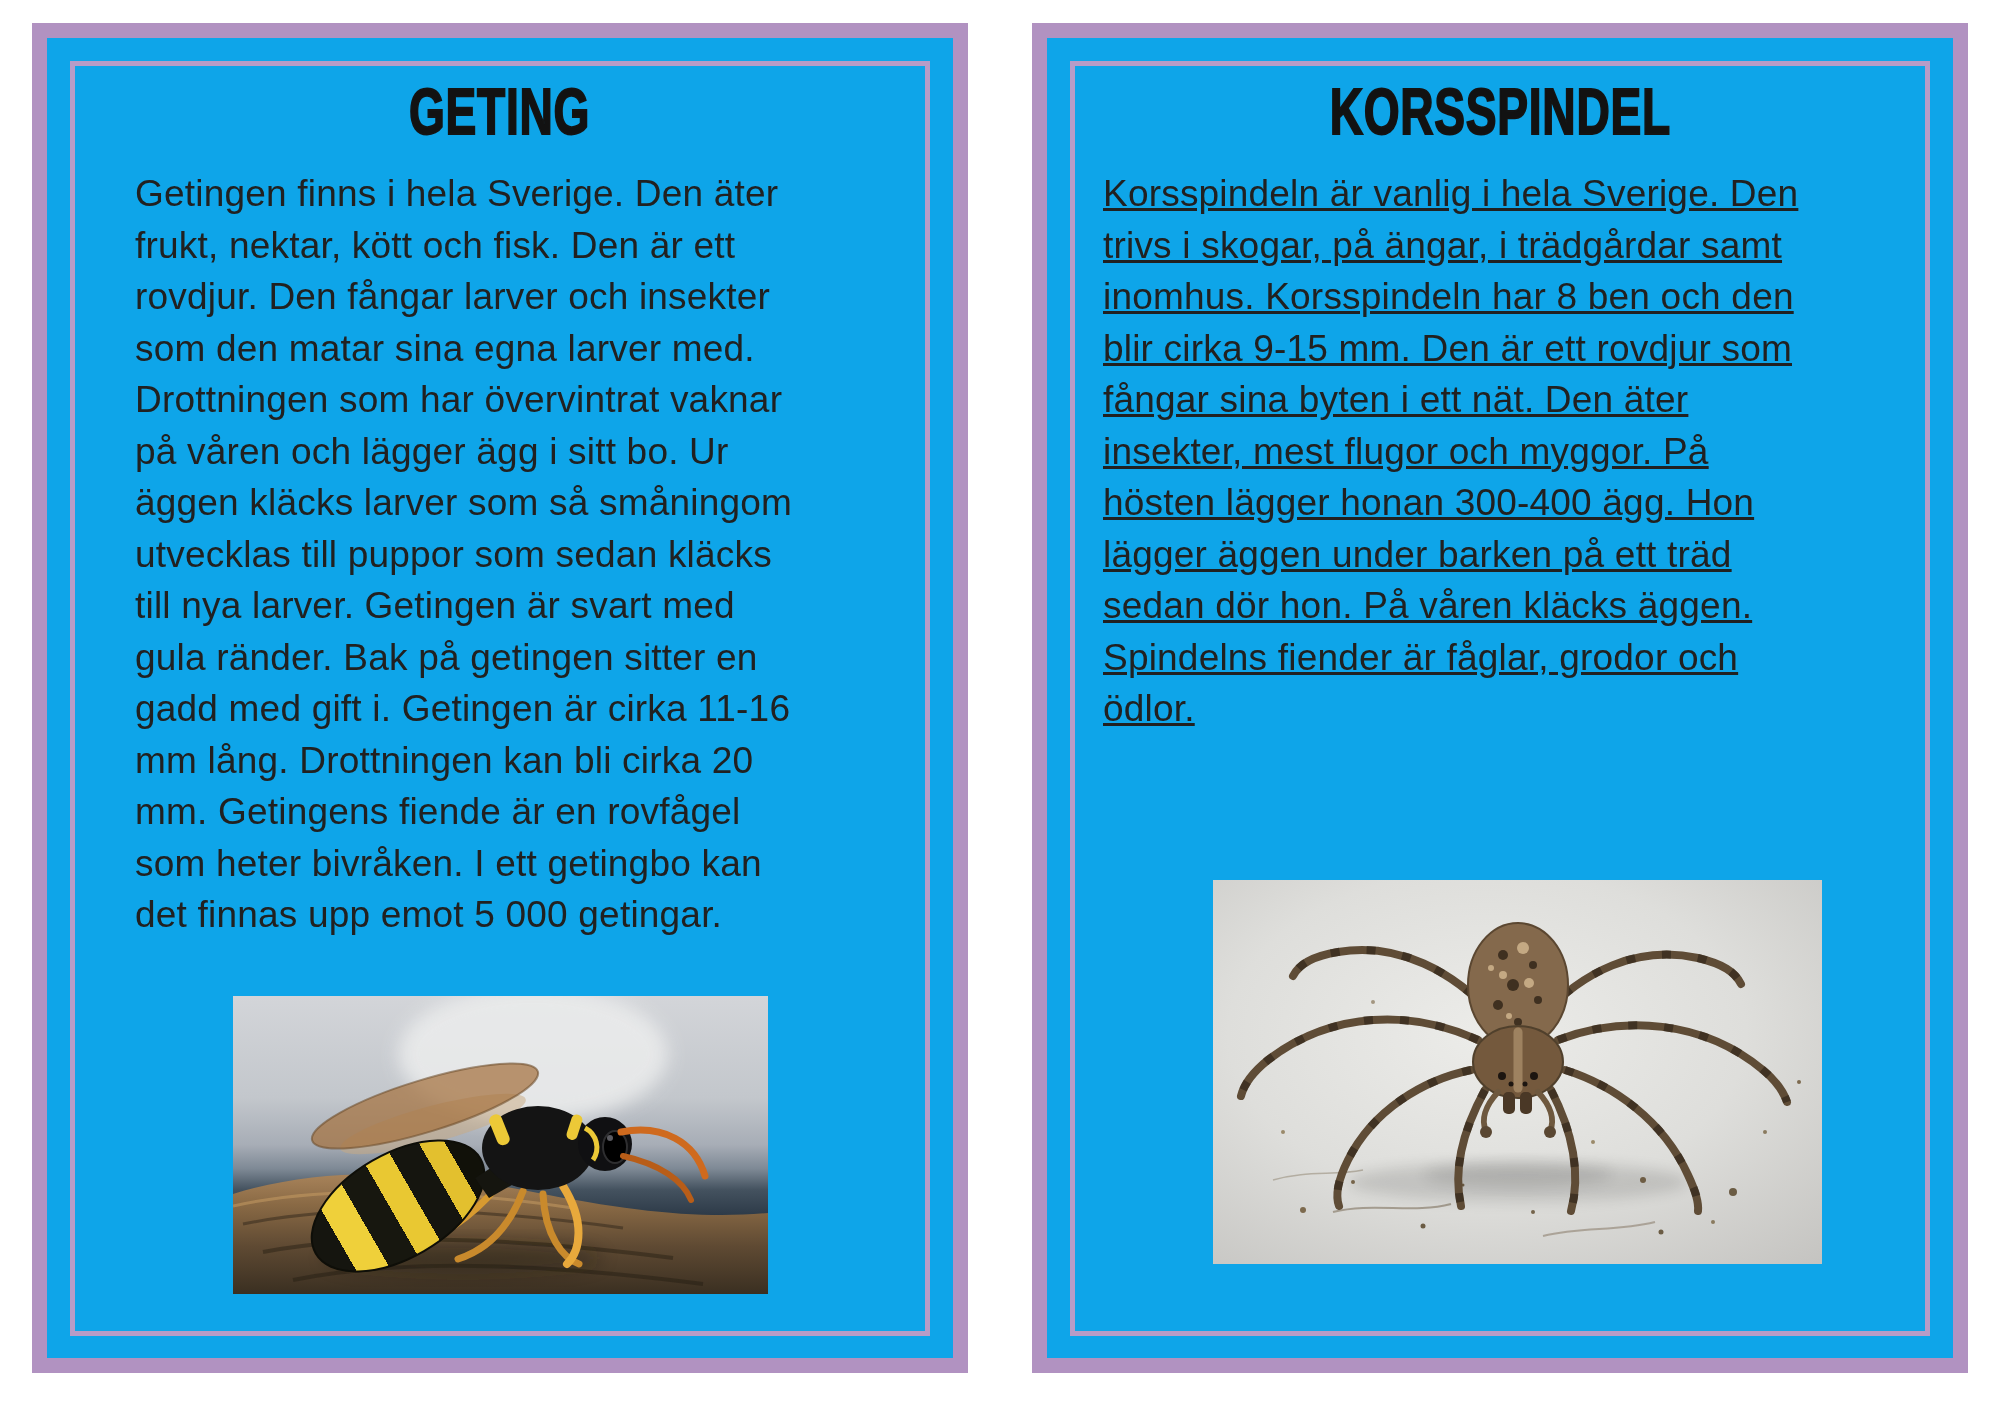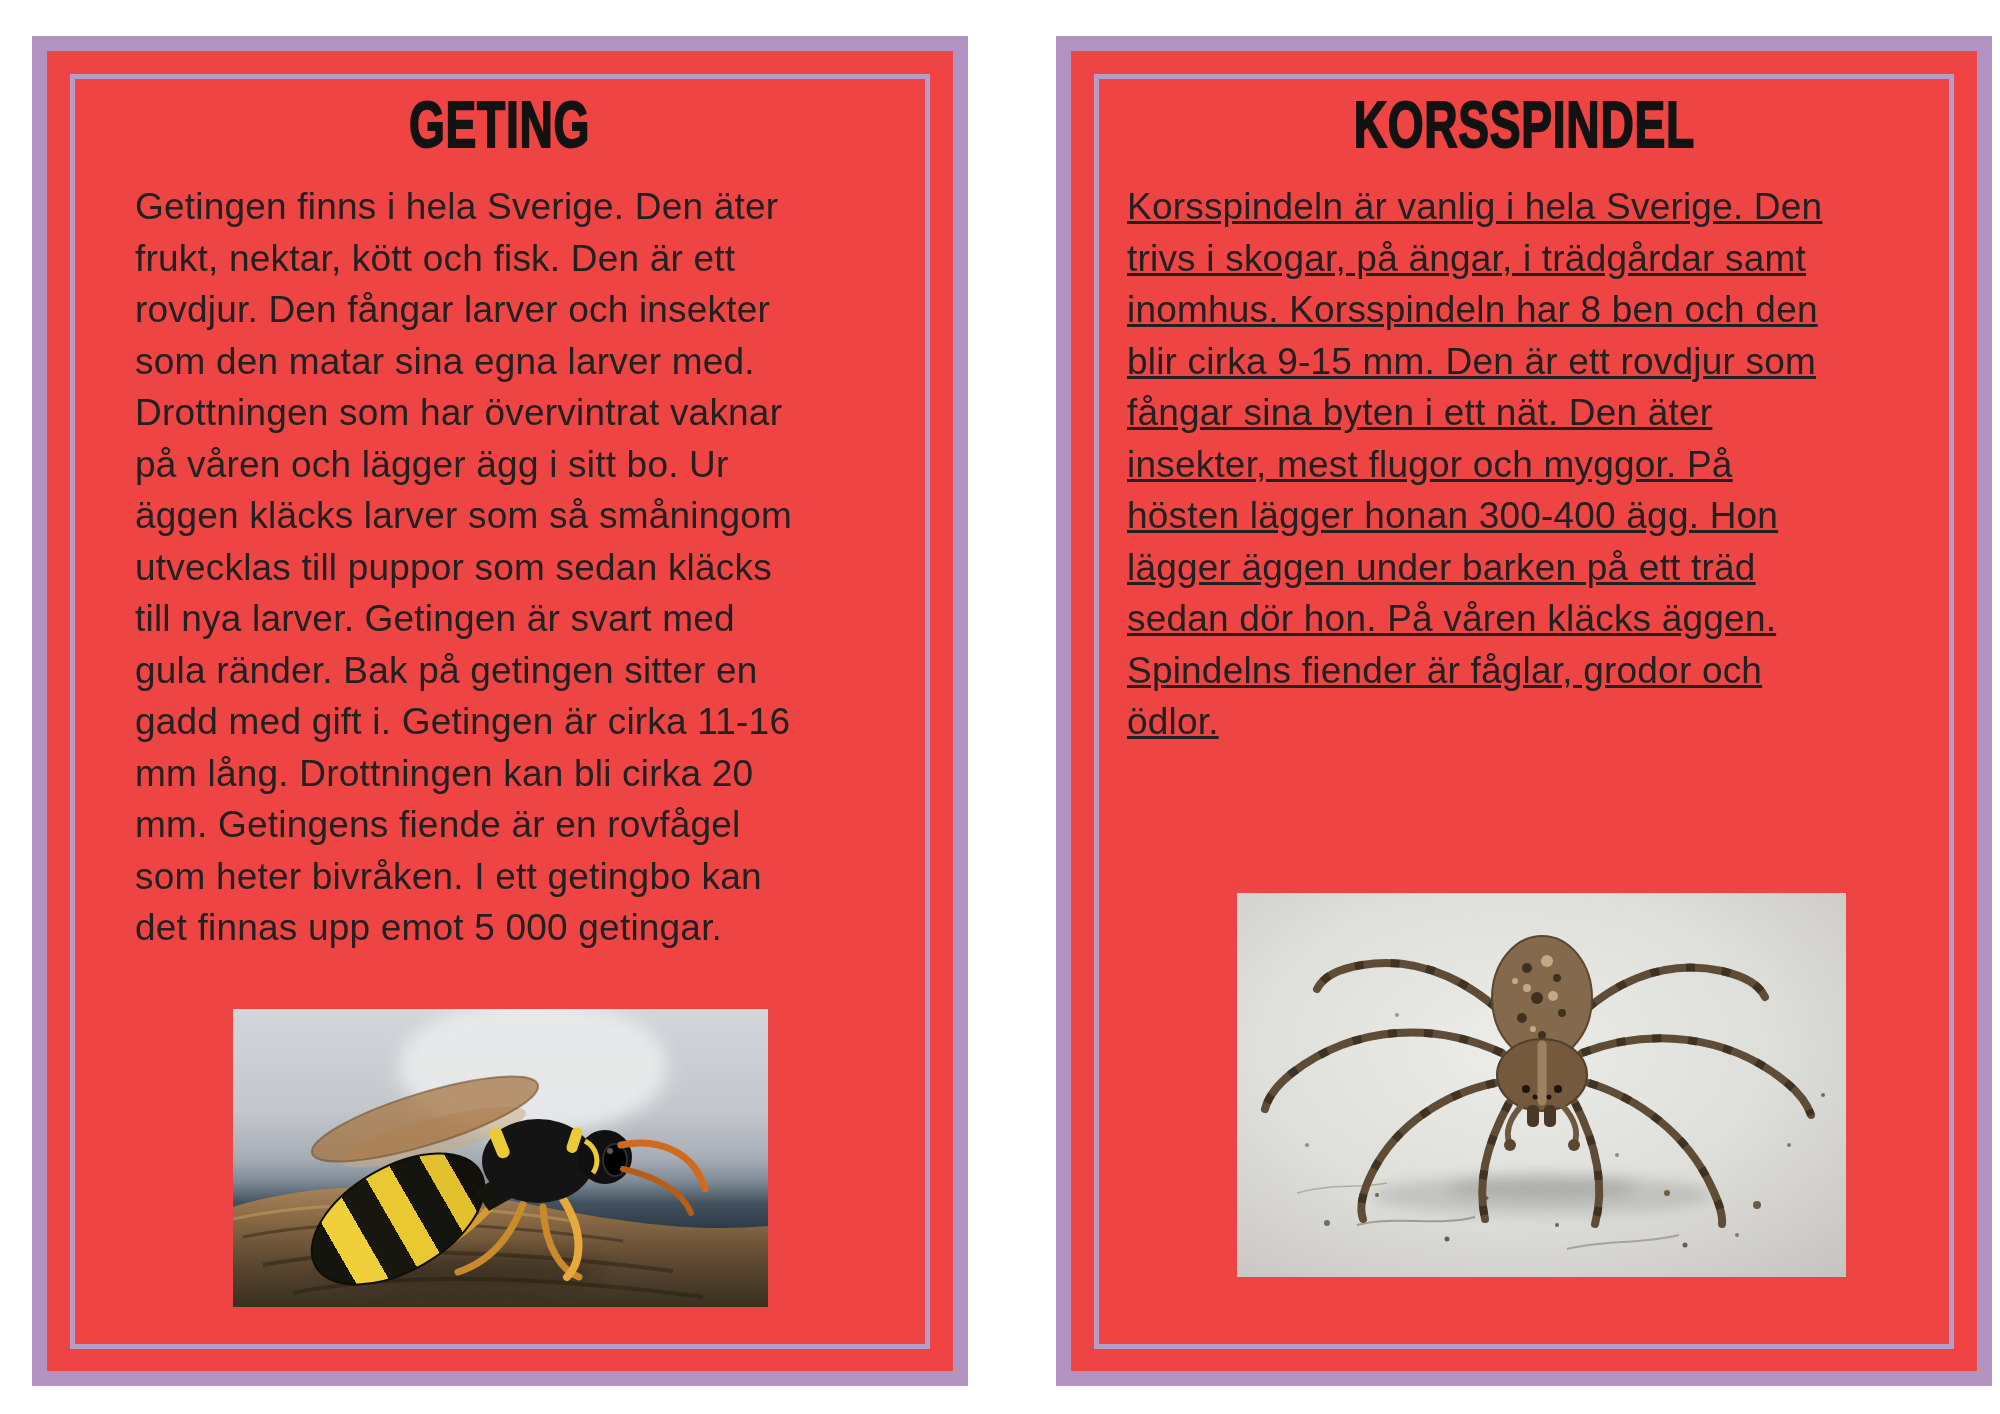--- a/index.html
+++ b/index.html
@@ -3,25 +3,25 @@
 <meta charset="utf-8">
 <style>
   :root { --accent:#b192c1; --accent-soft:#b79cc7; --ink:#212121; }
   * { box-sizing: border-box; }
   html,body { margin:0; padding:0; }
   body {
     width:2000px; height:1414px; position:relative; background:#ffffff;
     font-family:"Liberation Sans", sans-serif; overflow:hidden;
   }
   .card {
-    position:absolute; top:36px; width:936px; height:1350px;
-    border:15px solid var(--accent); background:#ef4444;
+    position:absolute; top:23px; width:936px; height:1350px;
+    border:15px solid var(--accent); background:#0ea5e9;
   }
   .card-left  { left:32px; }
-  .card-right { left:1032px;margin-left:24px; }
+  .card-right { left:1032px; }
   .inner {
     position:absolute; left:23px; right:23px; top:23px; bottom:22px;
     border:5px solid var(--accent-soft); overflow:hidden;
   }
   .title {
     margin:13px 0 0 0; text-align:center;
     font-size:65px; line-height:65px; color:#121212; font-weight:bold;
     white-space:nowrap;
   }
   .title-text {

